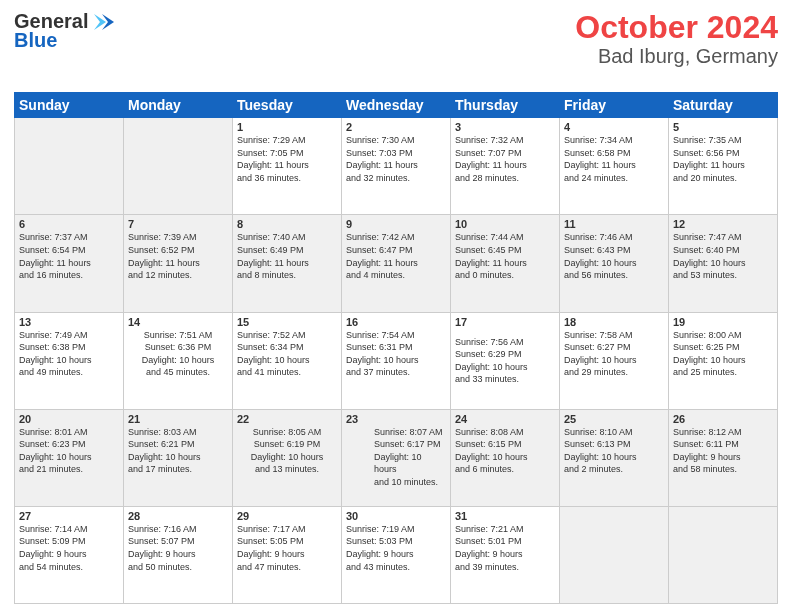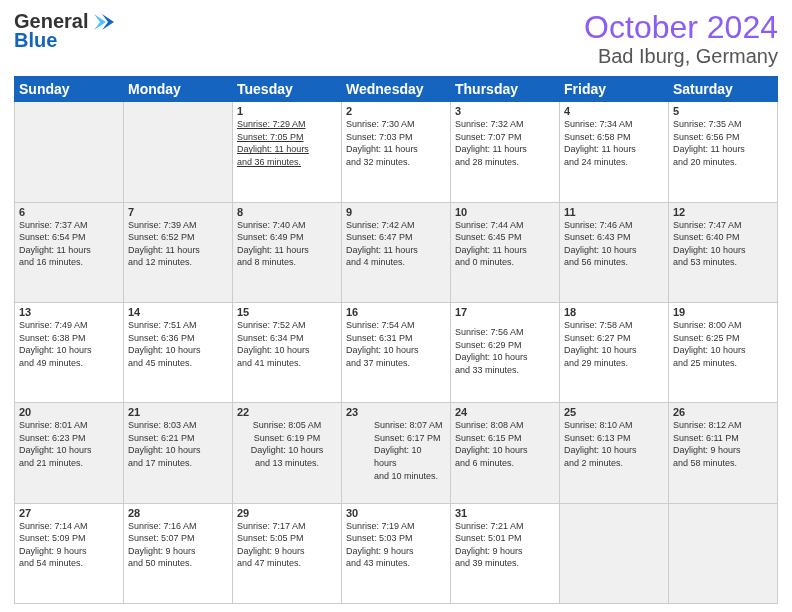--- a/index.html
+++ b/index.html
@@ -14,38 +14,38 @@
       width: 792px;
       height: 612px;
       padding: 10px 14px 8px 14px;
       display: flex;
       flex-direction: column;
     }
     .header {
       display: flex;
       justify-content: space-between;
       align-items: flex-start;
-      margin-bottom: 8px;
+      margin-bottom: 24px;
     }
     .logo {
       display: flex;
       flex-direction: column;
       align-items: flex-start;
     }
     .logo-row {
       display: flex;
       align-items: center;
     }
     .title-section {
       text-align: right;
     }
     .month-title {
       font-size: 32px;
-      font-weight: normal;
-      color: #8b5cf6;
+      font-weight: bold;
+      color: #ef4444;
       line-height: 1.1;
     }
     .location {
       font-size: 20px;
       color: #555;
     }
     .calendar {
       flex: 1;
       border: 1px solid #ccc;
       border-collapse: collapse;
@@ -119,21 +119,21 @@
         <th>Friday</th>
         <th>Saturday</th>
       </tr>
     </thead>
     <tbody id="calendar-body">
     <tr>
           <td style="background: rgb(240, 240, 240);"></td>
           <td style="background: rgb(240, 240, 240);"></td>
           <td>
             <span class="day-number">1</span>
-            <div class="day-info" style="white-space: pre-line; text-decoration: underline;">Sunrise: 7:29 AM
+            <div class="day-info" style="white-space: pre-line;">Sunrise: 7:29 AM
 Sunset: 7:05 PM
 Daylight: 11 hours
 and 36 minutes.</div>
           </td>
           <td>
             <span class="day-number">2</span>
             <div class="day-info" style="white-space: pre-line;">Sunrise: 7:30 AM
 Sunset: 7:03 PM
 Daylight: 11 hours
 and 32 minutes.</div>
@@ -214,21 +214,21 @@
         <tr>
           <td>
             <span class="day-number">13</span>
             <div class="day-info" style="white-space: pre-line;">Sunrise: 7:49 AM
 Sunset: 6:38 PM
 Daylight: 10 hours
 and 49 minutes.</div>
           </td>
           <td>
             <span class="day-number">14</span>
-            <div class="day-info" style="white-space: pre-line;">Sunrise: 7:51 AM
+            <div class="day-info" style="white-space: pre-line; text-align: center;">Sunrise: 7:51 AM
 Sunset: 6:36 PM
 Daylight: 10 hours
 and 45 minutes.</div>
           </td>
           <td>
             <span class="day-number">15</span>
             <div class="day-info" style="white-space: pre-line;">Sunrise: 7:52 AM
 Sunset: 6:34 PM
 Daylight: 10 hours
 and 41 minutes.</div>

